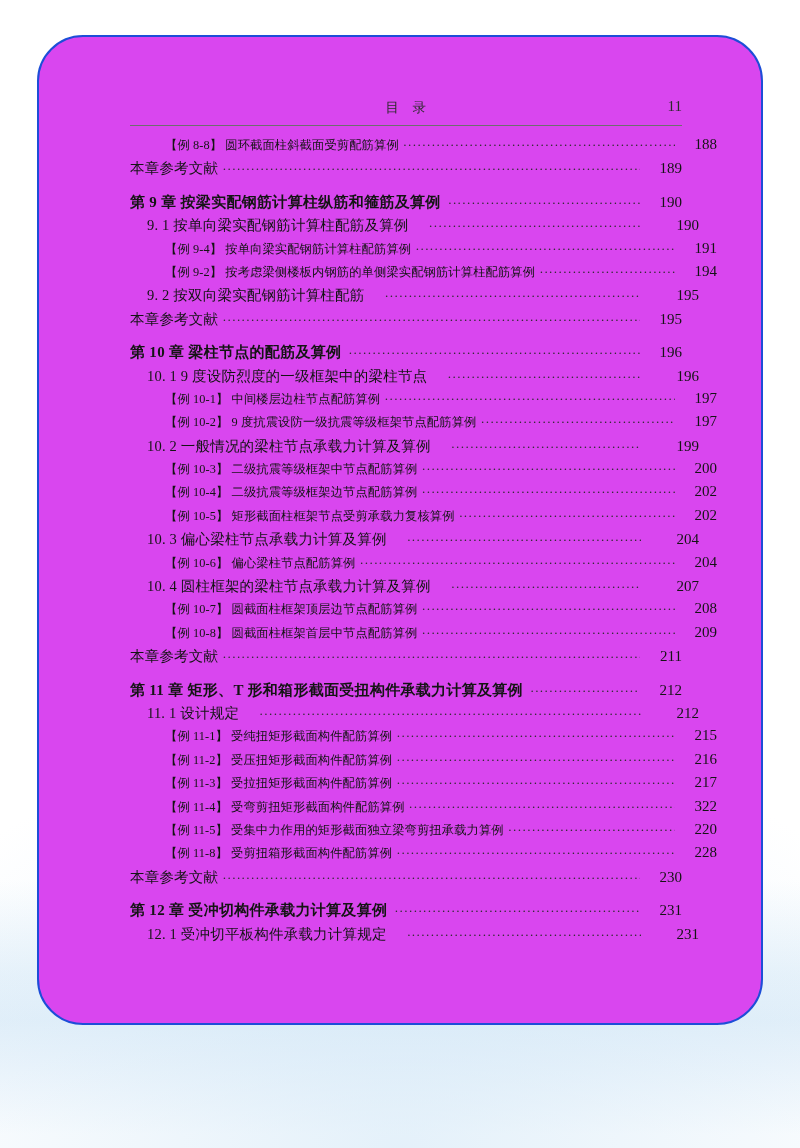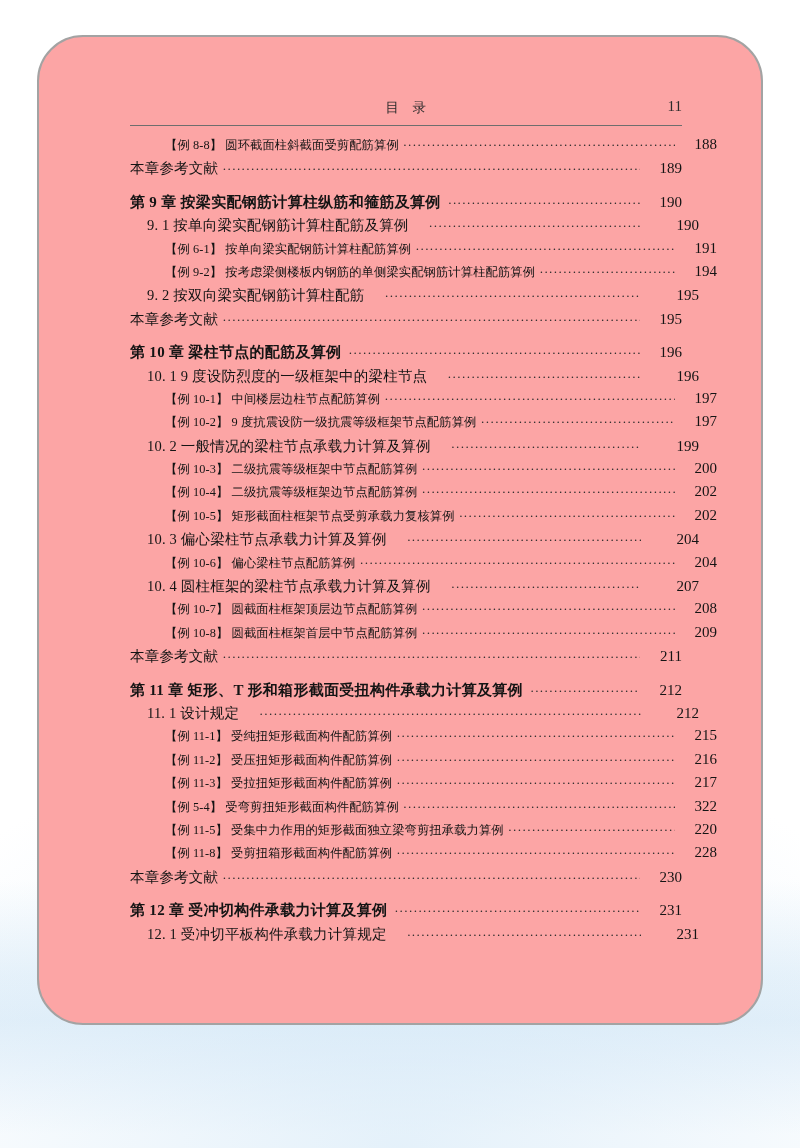--- a/index.html
+++ b/index.html
@@ -40,22 +40,22 @@
       radial-gradient(120% 60% at 50% 100%, rgba(206,229,246,0.55) 0%, rgba(255,255,255,0) 62%);
   }
 
   
   .page-sheet {
     position: absolute;
     left: 37px;
     top: 35px;
     width: 726px;
     height: 990px;
-    background: #fca5a5;
-    border: 2px solid #a3a3a3;
+    background: #d946ef;
+    border: 2px solid #1d4ed8;
     border-radius: 46px;
     box-sizing: border-box;
     box-shadow: 0 0 0 0 rgba(0,0,0,0);
     overflow: hidden;
   }
 
   .page-inner {
     position: absolute;
     left: 0;
     top: 0;
@@ -202,21 +202,21 @@
           <span class="toc-label">第 9 章   按梁实配钢筋计算柱纵筋和箍筋及算例</span>
           <span class="toc-leader"></span>
           <span class="toc-page">190</span>
         </div>
         <div class="toc-row lv-section">
           <span class="toc-label">9. 1   按单向梁实配钢筋计算柱配筋及算例</span>
           <span class="toc-leader"></span>
           <span class="toc-page">190</span>
         </div>
         <div class="toc-row lv-example">
-          <span class="toc-label">【例 6-1】 按单向梁实配钢筋计算柱配筋算例</span>
+          <span class="toc-label">【例 9-4】 按单向梁实配钢筋计算柱配筋算例</span>
           <span class="toc-leader"></span>
           <span class="toc-page">191</span>
         </div>
         <div class="toc-row lv-example">
           <span class="toc-label">【例 9-2】 按考虑梁侧楼板内钢筋的单侧梁实配钢筋计算柱配筋算例</span>
           <span class="toc-leader"></span>
           <span class="toc-page">194</span>
         </div>
         <div class="toc-row lv-section">
           <span class="toc-label">9. 2   按双向梁实配钢筋计算柱配筋</span>
@@ -317,21 +317,21 @@
           <span class="toc-label">【例 11-2】 受压扭矩形截面构件配筋算例</span>
           <span class="toc-leader"></span>
           <span class="toc-page">216</span>
         </div>
         <div class="toc-row lv-example">
           <span class="toc-label">【例 11-3】 受拉扭矩形截面构件配筋算例</span>
           <span class="toc-leader"></span>
           <span class="toc-page">217</span>
         </div>
         <div class="toc-row lv-example">
-          <span class="toc-label">【例 5-4】 受弯剪扭矩形截面构件配筋算例</span>
+          <span class="toc-label">【例 11-4】 受弯剪扭矩形截面构件配筋算例</span>
           <span class="toc-leader"></span>
           <span class="toc-page">322</span>
         </div>
         <div class="toc-row lv-example">
           <span class="toc-label">【例 11-5】 受集中力作用的矩形截面独立梁弯剪扭承载力算例</span>
           <span class="toc-leader"></span>
           <span class="toc-page">220</span>
         </div>
         <div class="toc-row lv-example">
           <span class="toc-label">【例 11-8】 受剪扭箱形截面构件配筋算例</span>

